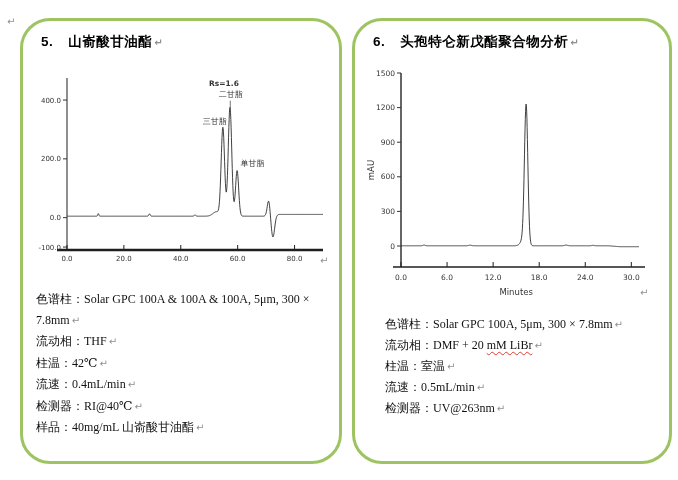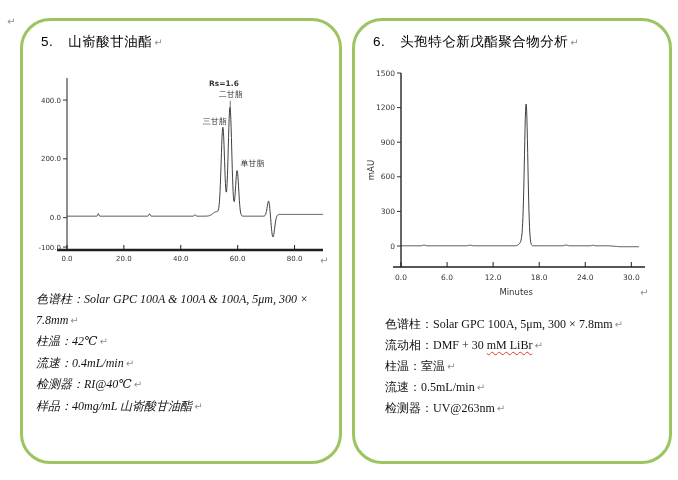--- a/index.html
+++ b/index.html
@@ -11,32 +11,32 @@
   .panel {
     position:absolute; box-sizing:border-box;
     border:3px solid var(--panel-border,#9dc460);
     border-radius:30px; background:#fff;
   }
   #panel-left  { left:20px;  top:18px; width:322px; height:446px; }
   #panel-right { left:352px; top:18px; width:320px; height:446px; }
   .panel-title {
     position:absolute; left:18px; top:12px;
     font-family:"Liberation Sans","DejaVu Sans",sans-serif;
-    font-weight:normal; font-size:13.5px; letter-spacing:0.5px; color:#000;
+    font-weight:bold; font-size:13.5px; letter-spacing:0.5px; color:#000;
     white-space:nowrap;
   }
   .panel-title .num { margin-right:15px; }
   .pilcrow {
     color:#8f8f8f; font-size:10px; margin-left:2px;
     font-family:"DejaVu Sans",sans-serif;
   }
   .pil-abs { position:absolute; }
   .page-pilcrow { position:absolute; left:5px; top:16px; }
   .specs { position:absolute; font-size:12px; color:#121212; }
-  #left-specs  { left:13px; top:268px; width:306px; line-height:20.5px;font-style:italic; }
+  #left-specs  { left:13px; top:268px; width:306px; line-height:20.5px; }
   #right-specs { left:30px; top:293px; width:300px; line-height:21px; }
   .spec-line { white-space:normal; }
   .spell {
     text-decoration-line:underline;
     text-decoration-style:wavy;
     text-decoration-color:var(--spell,#e03c31);
     text-decoration-thickness:1px;
     text-underline-offset:2px;
   }
   .chart { position:absolute; }
@@ -83,20 +83,23 @@
       <text x="209.51111111111112" y="92.2051282051282" text-anchor="start" font-size="8" fill="#333333" font-weight="normal">单甘脂</text>
     </svg>
   <span class="pilcrow pil-abs" style="left:295px; top:234px;">↵</span>
 
   <div class="specs" id="left-specs">
     <div class="spec-line">
       <span>色谱柱：</span><span>Solar GPC 100A &amp; 100A &amp; 100A, 5μm, 300 ×</span><br>
       <span>7.8mm</span><span class="pilcrow">↵</span>
     </div>
     <div class="spec-line">
+      <span>流动相：</span><span>THF</span><span class="pilcrow">↵</span>
+    </div>
+    <div class="spec-line">
       <span>柱温：</span><span>42℃</span><span class="pilcrow">↵</span>
     </div>
     <div class="spec-line">
       <span>流速：</span><span>0.4mL/min</span><span class="pilcrow">↵</span>
     </div>
     <div class="spec-line">
       <span>检测器：</span><span>RI@40℃</span><span class="pilcrow">↵</span>
     </div>
     <div class="spec-line">
       <span>样品：</span><span>40mg/mL 山嵛酸甘油酯</span><span class="pilcrow">↵</span>
@@ -140,21 +143,21 @@
       <text x="11" y="107" text-anchor="middle" font-size="8.5" transform="rotate(-90 11 107)">mAU</text>
       <path d="M38.00 182.78L38.26 182.78L38.53 182.78L38.79 182.78L39.06 182.78L39.32 182.78L39.59 182.78L39.85 182.78L40.12 182.78L40.38 182.78L40.64 182.78L40.91 182.78L41.17 182.78L41.44 182.78L41.70 182.78L41.97 182.78L42.23 182.78L42.50 182.78L42.76 182.78L43.02 182.78L43.29 182.78L43.55 182.78L43.82 182.78L44.08 182.78L44.35 182.78L44.61 182.78L44.88 182.78L45.14 182.78L45.40 182.78L45.67 182.78L45.93 182.78L46.20 182.78L46.46 182.78L46.73 182.78L46.99 182.78L47.26 182.78L47.52 182.78L47.78 182.78L48.05 182.78L48.31 182.78L48.58 182.78L48.84 182.78L49.11 182.78L49.37 182.78L49.64 182.78L49.90 182.78L50.16 182.78L50.43 182.78L50.69 182.78L50.96 182.78L51.22 182.78L51.49 182.78L51.75 182.78L52.02 182.78L52.28 182.78L52.54 182.78L52.81 182.78L53.07 182.78L53.34 182.78L53.60 182.78L53.87 182.78L54.13 182.78L54.40 182.78L54.66 182.78L54.92 182.78L55.19 182.78L55.45 182.78L55.72 182.78L55.98 182.78L56.25 182.78L56.51 182.78L56.78 182.78L57.04 182.78L57.30 182.77L57.57 182.77L57.83 182.76L58.10 182.75L58.36 182.73L58.63 182.70L58.89 182.65L59.16 182.59L59.42 182.52L59.68 182.43L59.95 182.33L60.21 182.24L60.48 182.16L60.74 182.11L61.01 182.09L61.27 182.10L61.54 182.15L61.80 182.22L62.06 182.31L62.33 182.41L62.59 182.50L62.86 182.58L63.12 182.64L63.39 182.69L63.65 182.73L63.92 182.75L64.18 182.76L64.44 182.77L64.71 182.77L64.97 182.78L65.24 182.78L65.50 182.78L65.77 182.78L66.03 182.78L66.30 182.78L66.56 182.78L66.82 182.78L67.09 182.78L67.35 182.78L67.62 182.78L67.88 182.78L68.15 182.78L68.41 182.78L68.68 182.78L68.94 182.78L69.20 182.78L69.47 182.78L69.73 182.78L70.00 182.78L70.26 182.78L70.53 182.78L70.79 182.78L71.06 182.78L71.32 182.78L71.58 182.78L71.85 182.78L72.11 182.78L72.38 182.78L72.64 182.78L72.91 182.78L73.17 182.78L73.44 182.78L73.70 182.78L73.96 182.78L74.23 182.78L74.49 182.78L74.76 182.78L75.02 182.78L75.29 182.78L75.55 182.78L75.82 182.78L76.08 182.78L76.34 182.78L76.61 182.78L76.87 182.78L77.14 182.78L77.40 182.78L77.67 182.78L77.93 182.78L78.20 182.78L78.46 182.78L78.72 182.78L78.99 182.78L79.25 182.78L79.52 182.78L79.78 182.78L80.05 182.78L80.31 182.78L80.58 182.78L80.84 182.78L81.10 182.78L81.37 182.78L81.63 182.78L81.90 182.78L82.16 182.78L82.43 182.78L82.69 182.78L82.96 182.78L83.22 182.78L83.48 182.78L83.75 182.78L84.01 182.78L84.28 182.78L84.54 182.78L84.81 182.78L85.07 182.78L85.34 182.78L85.60 182.78L85.86 182.78L86.13 182.78L86.39 182.78L86.66 182.78L86.92 182.78L87.19 182.78L87.45 182.78L87.72 182.78L87.98 182.78L88.24 182.78L88.51 182.78L88.77 182.78L89.04 182.78L89.30 182.78L89.57 182.78L89.83 182.78L90.10 182.78L90.36 182.78L90.62 182.78L90.89 182.78L91.15 182.78L91.42 182.78L91.68 182.78L91.95 182.78L92.21 182.78L92.48 182.78L92.74 182.78L93.00 182.78L93.27 182.78L93.53 182.78L93.80 182.78L94.06 182.78L94.33 182.78L94.59 182.78L94.86 182.78L95.12 182.78L95.38 182.78L95.65 182.78L95.91 182.78L96.18 182.78L96.44 182.78L96.71 182.78L96.97 182.78L97.24 182.78L97.50 182.78L97.76 182.78L98.03 182.78L98.29 182.78L98.56 182.78L98.82 182.78L99.09 182.78L99.35 182.78L99.62 182.78L99.88 182.78L100.14 182.78L100.41 182.78L100.67 182.78L100.94 182.78L101.20 182.78L101.47 182.78L101.73 182.78L102.00 182.78L102.26 182.77L102.52 182.77L102.79 182.77L103.05 182.76L103.32 182.75L103.58 182.74L103.85 182.72L104.11 182.69L104.38 182.66L104.64 182.62L104.90 182.57L105.17 182.52L105.43 182.46L105.70 182.40L105.96 182.34L106.23 182.29L106.49 182.24L106.76 182.22L107.02 182.20L107.28 182.21L107.55 182.23L107.81 182.26L108.08 182.31L108.34 182.36L108.61 182.42L108.87 182.48L109.14 182.54L109.40 182.59L109.66 182.64L109.93 182.67L110.19 182.70L110.46 182.73L110.72 182.74L110.99 182.75L111.25 182.76L111.52 182.77L111.78 182.77L112.04 182.77L112.31 182.78L112.57 182.78L112.84 182.78L113.10 182.78L113.37 182.78L113.63 182.78L113.90 182.78L114.16 182.78L114.42 182.78L114.69 182.78L114.95 182.78L115.22 182.78L115.48 182.78L115.75 182.78L116.01 182.78L116.28 182.78L116.54 182.78L116.80 182.78L117.07 182.78L117.33 182.78L117.60 182.78L117.86 182.78L118.13 182.78L118.39 182.78L118.66 182.78L118.92 182.78L119.18 182.78L119.45 182.78L119.71 182.78L119.98 182.78L120.24 182.78L120.51 182.78L120.77 182.78L121.04 182.78L121.30 182.78L121.56 182.78L121.83 182.78L122.09 182.78L122.36 182.78L122.62 182.78L122.89 182.78L123.15 182.78L123.42 182.78L123.68 182.78L123.94 182.78L124.21 182.78L124.47 182.78L124.74 182.78L125.00 182.78L125.27 182.78L125.53 182.78L125.80 182.78L126.06 182.78L126.32 182.78L126.59 182.78L126.85 182.78L127.12 182.78L127.38 182.78L127.65 182.78L127.91 182.78L128.18 182.78L128.44 182.78L128.70 182.78L128.97 182.78L129.23 182.78L129.50 182.78L129.76 182.78L130.03 182.78L130.29 182.78L130.56 182.78L130.82 182.78L131.08 182.78L131.35 182.78L131.61 182.78L131.88 182.78L132.14 182.78L132.41 182.78L132.67 182.78L132.94 182.78L133.20 182.78L133.46 182.78L133.73 182.78L133.99 182.78L134.26 182.78L134.52 182.78L134.79 182.78L135.05 182.78L135.32 182.78L135.58 182.78L135.84 182.78L136.11 182.78L136.37 182.78L136.64 182.78L136.90 182.78L137.17 182.78L137.43 182.78L137.70 182.78L137.96 182.78L138.22 182.78L138.49 182.78L138.75 182.78L139.02 182.78L139.28 182.78L139.55 182.78L139.81 182.78L140.08 182.78L140.34 182.78L140.60 182.78L140.87 182.78L141.13 182.78L141.40 182.78L141.66 182.78L141.93 182.78L142.19 182.78L142.46 182.78L142.72 182.78L142.98 182.78L143.25 182.78L143.51 182.78L143.78 182.78L144.04 182.78L144.31 182.78L144.57 182.78L144.84 182.78L145.10 182.78L145.36 182.78L145.63 182.78L145.89 182.78L146.16 182.78L146.42 182.78L146.69 182.78L146.95 182.78L147.22 182.78L147.48 182.78L147.74 182.78L148.01 182.78L148.27 182.78L148.54 182.78L148.80 182.78L149.07 182.78L149.33 182.78L149.60 182.78L149.86 182.77L150.12 182.77L150.39 182.77L150.65 182.77L150.92 182.77L151.18 182.76L151.45 182.75L151.71 182.75L151.98 182.73L152.24 182.72L152.50 182.70L152.77 182.67L153.03 182.64L153.30 182.59L153.56 182.54L153.83 182.47L154.09 182.39L154.36 182.29L154.62 182.18L154.88 182.04L155.15 181.87L155.41 181.68L155.68 181.46L155.94 181.21L156.21 180.93L156.47 180.61L156.74 180.24L157.00 179.82L157.26 179.32L157.53 178.72L157.79 177.98L158.06 177.03L158.32 175.80L158.59 174.17L158.85 172.00L159.12 169.13L159.38 165.38L159.64 160.56L159.91 154.50L160.17 147.05L160.44 138.17L160.70 127.90L160.97 116.41L161.23 104.01L161.50 91.18L161.76 78.52L162.02 66.69L162.29 56.43L162.55 48.39L162.82 43.15L163.08 41.10L163.35 42.40L163.61 46.98L163.88 54.53L164.14 64.55L164.40 76.39L164.67 89.33L164.93 102.66L165.20 115.73L165.46 128.01L165.73 139.11L165.99 148.79L166.26 156.96L166.52 163.63L166.78 168.91L167.05 172.97L167.31 176.00L167.58 178.21L167.84 179.76L168.11 180.83L168.37 181.55L168.64 182.02L168.90 182.32L169.16 182.51L169.43 182.62L169.69 182.69L169.96 182.73L170.22 182.75L170.49 182.76L170.75 182.77L171.02 182.77L171.28 182.77L171.54 182.78L171.81 182.78L172.07 182.78L172.34 182.78L172.60 182.78L172.87 182.78L173.13 182.78L173.40 182.78L173.66 182.78L173.92 182.78L174.19 182.78L174.45 182.78L174.72 182.78L174.98 182.78L175.25 182.78L175.51 182.78L175.78 182.78L176.04 182.78L176.30 182.78L176.57 182.78L176.83 182.78L177.10 182.78L177.36 182.78L177.63 182.78L177.89 182.78L178.16 182.78L178.42 182.78L178.68 182.78L178.95 182.78L179.21 182.78L179.48 182.78L179.74 182.78L180.01 182.78L180.27 182.78L180.54 182.78L180.80 182.78L181.06 182.78L181.33 182.78L181.59 182.78L181.86 182.78L182.12 182.78L182.39 182.78L182.65 182.78L182.92 182.78L183.18 182.78L183.44 182.78L183.71 182.78L183.97 182.78L184.24 182.78L184.50 182.78L184.77 182.78L185.03 182.78L185.30 182.78L185.56 182.78L185.82 182.78L186.09 182.78L186.35 182.78L186.62 182.78L186.88 182.78L187.15 182.78L187.41 182.78L187.68 182.78L187.94 182.78L188.20 182.78L188.47 182.78L188.73 182.78L189.00 182.78L189.26 182.78L189.53 182.78L189.79 182.78L190.06 182.78L190.32 182.78L190.58 182.78L190.85 182.78L191.11 182.78L191.38 182.78L191.64 182.78L191.91 182.78L192.17 182.78L192.44 182.78L192.70 182.78L192.96 182.78L193.23 182.78L193.49 182.78L193.76 182.78L194.02 182.78L194.29 182.78L194.55 182.78L194.82 182.78L195.08 182.78L195.34 182.78L195.61 182.78L195.87 182.78L196.14 182.78L196.40 182.78L196.67 182.78L196.93 182.78L197.20 182.78L197.46 182.78L197.72 182.78L197.99 182.77L198.25 182.77L198.52 182.77L198.78 182.76L199.05 182.76L199.31 182.74L199.58 182.73L199.84 182.70L200.10 182.67L200.37 182.63L200.63 182.58L200.90 182.52L201.16 182.46L201.43 182.39L201.69 182.31L201.96 182.24L202.22 182.18L202.48 182.13L202.75 182.10L203.01 182.09L203.28 182.09L203.54 182.12L203.81 182.16L204.07 182.22L204.34 182.29L204.60 182.36L204.86 182.43L205.13 182.50L205.39 182.56L205.66 182.61L205.92 182.66L206.19 182.69L206.45 182.72L206.72 182.74L206.98 182.75L207.24 182.76L207.51 182.77L207.77 182.77L208.04 182.77L208.30 182.78L208.57 182.78L208.83 182.78L209.10 182.78L209.36 182.78L209.62 182.78L209.89 182.78L210.15 182.78L210.42 182.78L210.68 182.78L210.95 182.78L211.21 182.78L211.48 182.78L211.74 182.78L212.00 182.78L212.27 182.78L212.53 182.78L212.80 182.78L213.06 182.78L213.33 182.78L213.59 182.78L213.86 182.78L214.12 182.78L214.38 182.78L214.65 182.78L214.91 182.78L215.18 182.78L215.44 182.78L215.71 182.78L215.97 182.78L216.24 182.78L216.50 182.78L216.76 182.78L217.03 182.78L217.29 182.78L217.56 182.78L217.82 182.78L218.09 182.78L218.35 182.78L218.62 182.78L218.88 182.78L219.14 182.78L219.41 182.78L219.67 182.78L219.94 182.78L220.20 182.78L220.47 182.78L220.73 182.78L221.00 182.78L221.26 182.78L221.52 182.78L221.79 182.78L222.05 182.78L222.32 182.78L222.58 182.78L222.85 182.78L223.11 182.78L223.38 182.78L223.64 182.78L223.90 182.78L224.17 182.78L224.43 182.78L224.70 182.78L224.96 182.78L225.23 182.78L225.49 182.78L225.76 182.78L226.02 182.78L226.28 182.77L226.55 182.77L226.81 182.77L227.08 182.76L227.34 182.74L227.61 182.72L227.87 182.69L228.14 182.64L228.40 182.59L228.66 182.53L228.93 182.46L229.19 182.40L229.46 182.35L229.72 182.32L229.99 182.32L230.25 182.33L230.52 182.37L230.78 182.43L231.04 182.49L231.31 182.55L231.57 182.61L231.84 182.66L232.10 182.70L232.37 182.73L232.63 182.75L232.90 182.76L233.16 182.77L233.42 182.77L233.69 182.78L233.95 182.78L234.22 182.78L234.48 182.78L234.75 182.78L235.01 182.78L235.28 182.78L235.54 182.78L235.80 182.78L236.07 182.78L236.33 182.78L236.60 182.78L236.86 182.78L237.13 182.78L237.39 182.78L237.66 182.78L237.92 182.78L238.18 182.78L238.45 182.78L238.71 182.78L238.98 182.78L239.24 182.78L239.51 182.78L239.77 182.78L240.04 182.78L240.30 182.78L240.56 182.78L240.83 182.78L241.09 182.78L241.36 182.78L241.62 182.78L241.89 182.78L242.15 182.78L242.42 182.78L242.68 182.78L242.94 182.78L243.21 182.78L243.47 182.78L243.74 182.78L244.00 182.78L244.27 182.78L244.53 182.78L244.80 182.78L245.06 182.78L245.32 182.78L245.59 182.80L245.85 182.82L246.12 182.84L246.38 182.87L246.65 182.89L246.91 182.91L247.18 182.93L247.44 182.95L247.70 182.97L247.97 182.99L248.23 183.01L248.50 183.03L248.76 183.06L249.03 183.08L249.29 183.10L249.56 183.12L249.82 183.14L250.08 183.16L250.35 183.18L250.61 183.20L250.88 183.23L251.14 183.25L251.41 183.27L251.67 183.29L251.94 183.31L252.20 183.33L252.46 183.35L252.73 183.37L252.99 183.39L253.26 183.42L253.52 183.44L253.79 183.46L254.05 183.48L254.32 183.50L254.58 183.52L254.84 183.54L255.11 183.56L255.37 183.59L255.64 183.61L255.90 183.63L256.17 183.65L256.43 183.67L256.70 183.69L256.96 183.70L257.22 183.70L257.49 183.70L257.75 183.70L258.02 183.70L258.28 183.70L258.55 183.70L258.81 183.70L259.08 183.70L259.34 183.70L259.60 183.70L259.87 183.70L260.13 183.70L260.40 183.70L260.66 183.70L260.93 183.70L261.19 183.70L261.46 183.70L261.72 183.70L261.98 183.70L262.25 183.70L262.51 183.70L262.78 183.70L263.04 183.70L263.31 183.70L263.57 183.70L263.84 183.70L264.10 183.70L264.36 183.70L264.63 183.70L264.89 183.70L265.16 183.70L265.42 183.70L265.69 183.70L265.95 183.70L266.22 183.70L266.48 183.70L266.74 183.70L267.01 183.70L267.27 183.70L267.54 183.70L267.80 183.70L268.07 183.70L268.33 183.70L268.60 183.70L268.86 183.70L269.12 183.70L269.39 183.70L269.65 183.70L269.92 183.70L270.18 183.70L270.45 183.70L270.71 183.70L270.98 183.70L271.24 183.70L271.50 183.70L271.77 183.70L272.03 183.70L272.30 183.70L272.56 183.70L272.83 183.70L273.09 183.70L273.36 183.70L273.62 183.70L273.88 183.70L274.15 183.70L274.41 183.70L274.68 183.70L274.94 183.70L275.21 183.70L275.47 183.70L275.74 183.70L276.00 183.70" fill="none" stroke="#2b2b2b" stroke-width="0.9" stroke-linejoin="round"></path>
     </svg>
   <span class="pilcrow pil-abs" style="left:283px; top:266px;">↵</span>
 
   <div class="specs" id="right-specs">
     <div class="spec-line">
       <span>色谱柱：</span><span>Solar GPC 100A, 5μm, 300 × 7.8mm</span><span class="pilcrow">↵</span>
     </div>
     <div class="spec-line">
-      <span>流动相：</span><span>DMF + 30 </span><span class="spell">mM LiBr</span><span class="pilcrow">↵</span>
+      <span>流动相：</span><span>DMF + 20 </span><span class="spell">mM LiBr</span><span class="pilcrow">↵</span>
     </div>
     <div class="spec-line">
       <span>柱温：</span><span>室温</span><span class="pilcrow">↵</span>
     </div>
     <div class="spec-line">
       <span>流速：</span><span>0.5mL/min</span><span class="pilcrow">↵</span>
     </div>
     <div class="spec-line">
       <span>检测器：</span><span>UV@263nm</span><span class="pilcrow">↵</span>
     </div>

